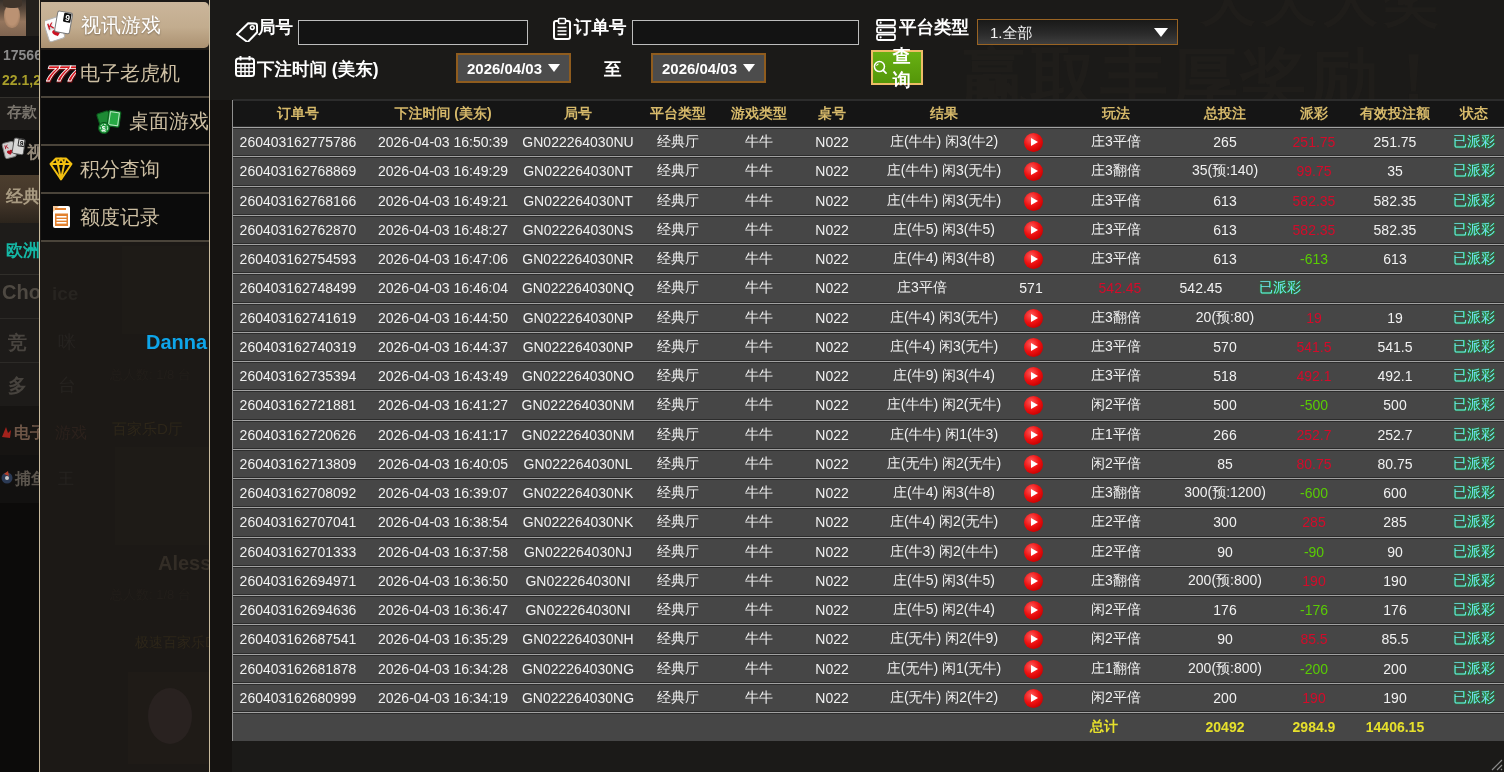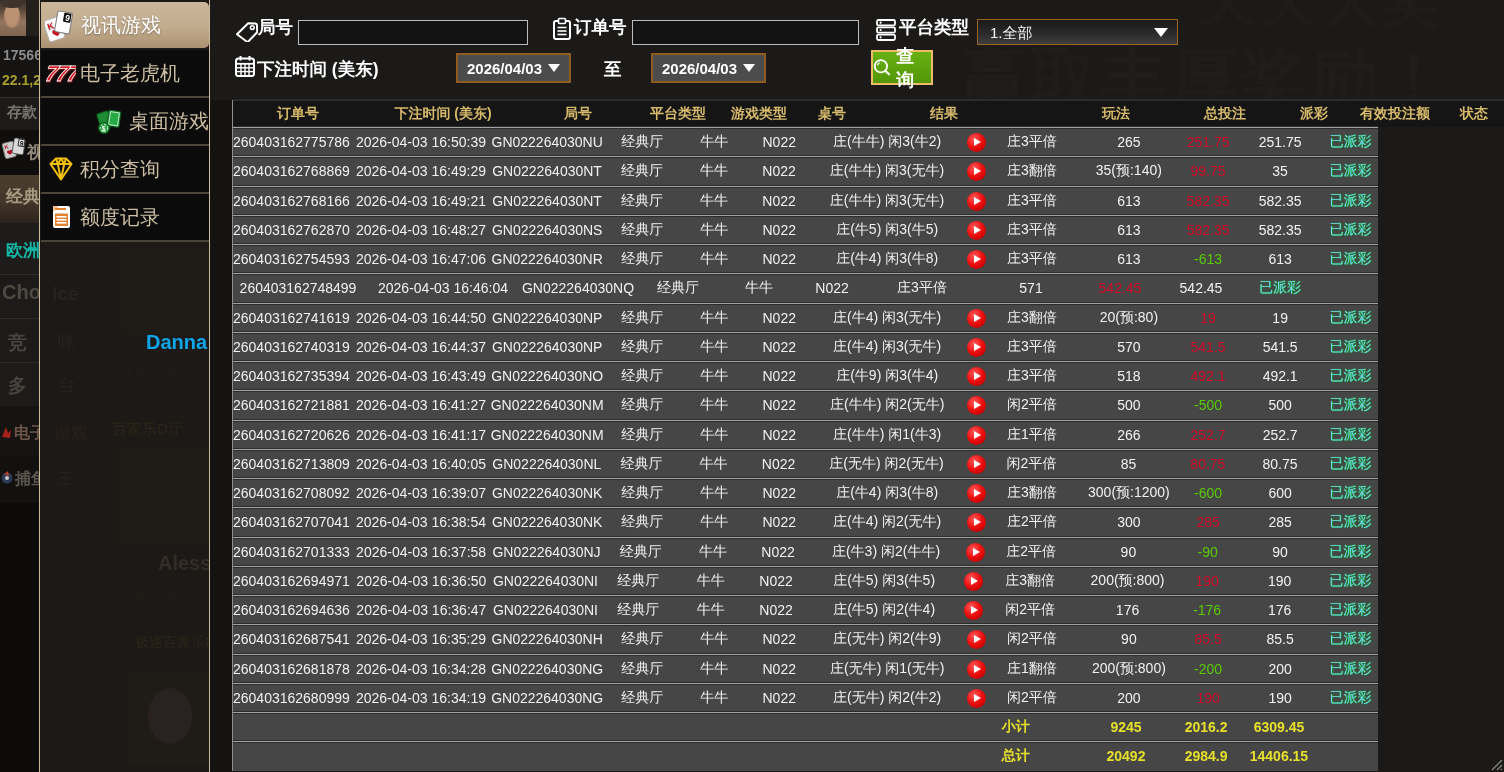--- a/index.html
+++ b/index.html
@@ -11,26 +11,26 @@
   .flabel { position:absolute; color:#fff; font-weight:bold; font-size:17.5px; white-space:nowrap; }
   .finput { position:absolute; background:#131313; border:1px solid #bdbdbd; }
   .dpick { position:absolute; width:115px; height:30px; background:#4c4c4c; border:2px solid #8f5c1e;
     color:#fff; font-weight:bold; font-size:15px; display:flex; align-items:center; justify-content:center; gap:6px; }
   .dpick .tri { width:0; height:0; border-left:6px solid transparent; border-right:6px solid transparent; border-top:8px solid #fff; }
   #ddown { position:absolute; left:937px; top:19px; width:201px; height:26px; border:1px solid #9a6423;
     background:linear-gradient(180deg,#191918 0%, #2a2a2a 55%, #3e3e3e 100%); color:#f2f2f2; font-size:15px; }
   #ddown .txt { position:absolute; left:12px; top:4px; }
   #ddown .tri { position:absolute; right:9px; top:8px; width:0; height:0;
     border-left:7px solid transparent; border-right:7px solid transparent; border-top:9px solid #fff; }
-  #qbtn { position:absolute; left:831px; top:50px; width:62px; height:35px;
+  #qbtn { position:absolute; left:831px; top:50px; width:52px; height:35px;
     background:linear-gradient(180deg,#68b113,#549609); border:2px solid #eebc67;
     color:#fff; font-weight:bold; font-size:18px; display:flex; align-items:center; justify-content:center; gap:4px; }
   
   #tbl { position:absolute; left:232px; top:100px; width:1272px; border-left:1px solid #8f8f8f; }
-  .trow { display:flex; width:1145px; height:29.25px; background:#464646;
+  .trow { display:flex; width:1272px; height:29.25px; background:#464646;
     border-top:1px solid #a2a2a2; box-shadow:0 -1px 0 #2c2c2c, inset 0 1px 0 #2c2c2c; }
   .thead { display:flex; width:1272px; height:27px; background:#151515; border-top:none; }
   .thead .c { color:#d6b96a; font-weight:bold; }
   .c { display:flex; align-items:center; justify-content:center; font-size:14px; color:#f1f1f1; white-space:nowrap; }
   .c1{width:130px;} .c2{width:160px;} .c3{width:110px;} .c4{width:90px;} .c5{width:72px;} .c6{width:74px;}
   .c7{width:194px;} .c8{width:106px;} .c9{width:112px;} .c10{width:66px;} .c11{width:96px;} .c12{width:62px;}
   .c7 { position:relative; justify-content:flex-start; }
   .c7 .t { display:block; width:150px; text-align:center; }
   .pbtn { position:absolute; left:155px; top:5px; width:19px; height:19px; border-radius:50%;
     background:radial-gradient(circle at 38% 32%, #ff5b5b 0%, #ee1111 45%, #c50000 80%, #a80000 100%); }
@@ -457,34 +457,20 @@
       <div class="c c6">N022</div>
       <div class="c c7">
         <span class="t">庄(无牛) 闲2(牛2)</span>
         <span class="pbtn"></span>
       </div>
       <div class="c c8">闲2平倍</div>
       <div class="c c9">200</div>
       <div class="c c10 red">190</div>
       <div class="c c11">190</div>
       <div class="c c12 paid">已派彩</div>
-    </div>
-<div class="trow">
-      <div class="c c1"></div>
-      <div class="c c2"></div>
-      <div class="c c3"></div>
-      <div class="c c4"></div>
-      <div class="c c5"></div>
-      <div class="c c6"></div>
-      <div class="c c7"></div>
-      <div class="c c8 sum" style="transform:translateX(-12px);">小计</div>
-      <div class="c c9 sum">9245</div>
-      <div class="c c10 sum">2016.2</div>
-      <div class="c c11 sum">6309.45</div>
-      <div class="c c12"></div>
     </div>
 <div class="trow">
       <div class="c c1"></div>
       <div class="c c2"></div>
       <div class="c c3"></div>
       <div class="c c4"></div>
       <div class="c c5"></div>
       <div class="c c6"></div>
       <div class="c c7"></div>
       <div class="c c8 sum" style="transform:translateX(-12px);">总计</div>

